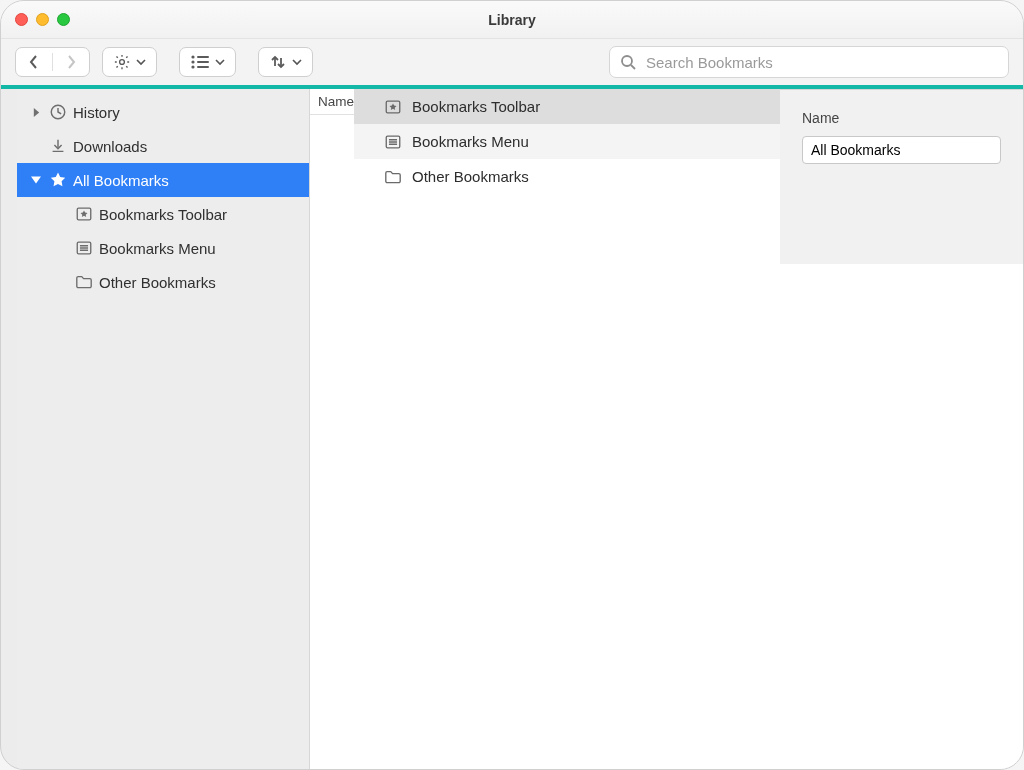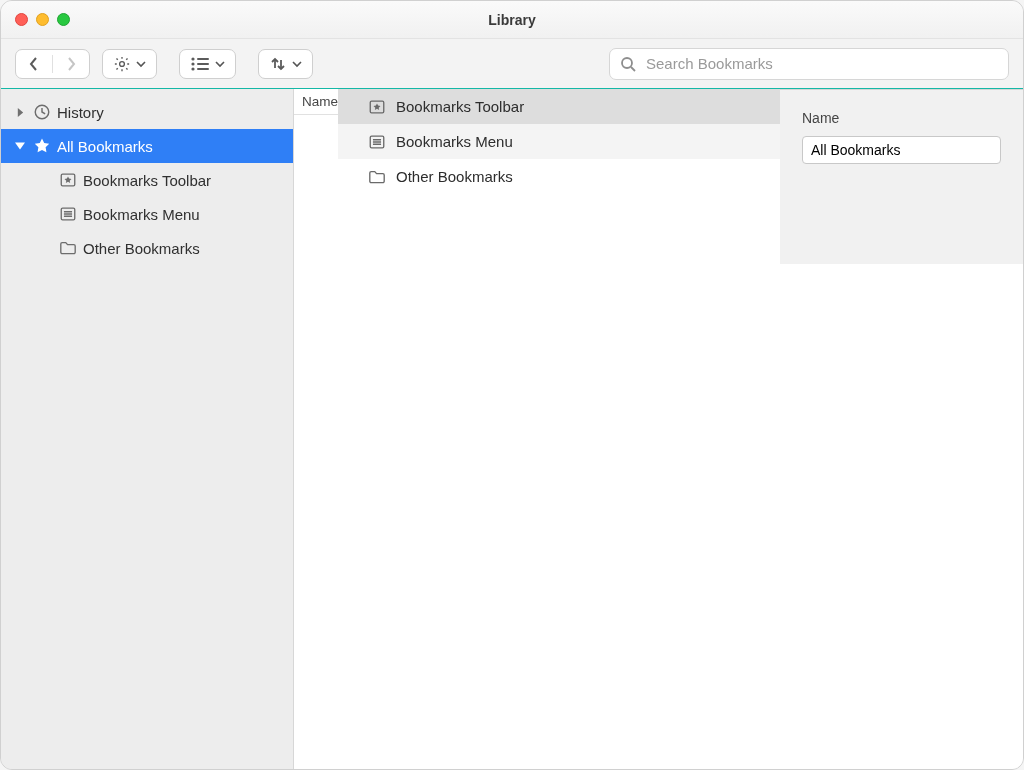--- a/index.html
+++ b/index.html
@@ -9,21 +9,21 @@
     height: 770px;
     font-family: -apple-system, "Helvetica Neue", Arial, sans-serif;
     font-size: 14px;
     color: #2b2b2b;
     background: #f5f5f5;
   }
   .window {
     width: 1024px;
     height: 770px;
     border: 1px solid #d0d0d0;
-    border-radius: 12px;
+    border-radius: 24px;
     overflow: hidden;
     background: #ececec;
     display: flex;
     flex-direction: column;
   }
   
   .titlebar {
     height: 38px;
     display: flex;
     align-items: center;
@@ -50,21 +50,21 @@
     color: #3a3a3a;
     pointer-events: none;
   }
   
   .toolbar {
     height: 50px;
     display: flex;
     align-items: center;
     padding: 0 14px;
     gap: 12px;
-    border-bottom: 1px solid #14b8a6;
+    border-bottom: 4px solid #14b8a6;
     background: #f3f3f3;
     justify-content: center;
   }
   .tb-btn {
     height: 30px;
     border: 1px solid #cfcfcf;
     border-radius: 7px;
     background: #fff;
     display: flex;
     align-items: center;
@@ -120,20 +120,21 @@
     flex: 1;
     display: flex;
     min-height: 0;
   }
   .sidebar {
     width: 293px;
     background: #ededed;
     border-right: 1px solid #d7d7d7;
     padding-top: 6px;
     overflow: auto;
+    margin-left: 16px;
   }
   .tree-row {
     display: flex;
     align-items: center;
     height: 34px;
     padding-left: 12px;
     gap: 6px;
     font-size: 15px;
     color: #303030;
   }
@@ -297,20 +298,31 @@
         </span>
         <span class="row-ico">
           <svg width="18" height="18" viewBox="0 0 20 20" fill="none" stroke="currentColor" stroke-width="1.6">
               <circle cx="10" cy="10" r="7.5"></circle>
               <polyline points="10,5.5 10,10 13.5,12"></polyline>
             </svg>
         </span>
         <span class="tree-label">History</span>
       </div>
 
+      <div class="tree-row">
+        <span class="disclosure empty"></span>
+        <span class="row-ico">
+          <svg width="18" height="18" viewBox="0 0 20 20" fill="none" stroke="currentColor" stroke-width="1.6">
+              <path d="M10 3v9"></path>
+              <polyline points="6,9 10,13 14,9"></polyline>
+              <path d="M4 16h12"></path>
+            </svg>
+        </span>
+        <span class="tree-label">Downloads</span>
+      </div>
 
 
       <div class="tree-row selected">
         <span class="disclosure">
           <svg width="10" height="8" viewBox="0 0 10 7" fill="currentColor">
               <polygon points="0,0 10,0 5,7"></polygon>
             </svg>
         </span>
         <span class="row-ico">
           <svg width="18" height="18" viewBox="0 0 20 20" fill="currentColor">

